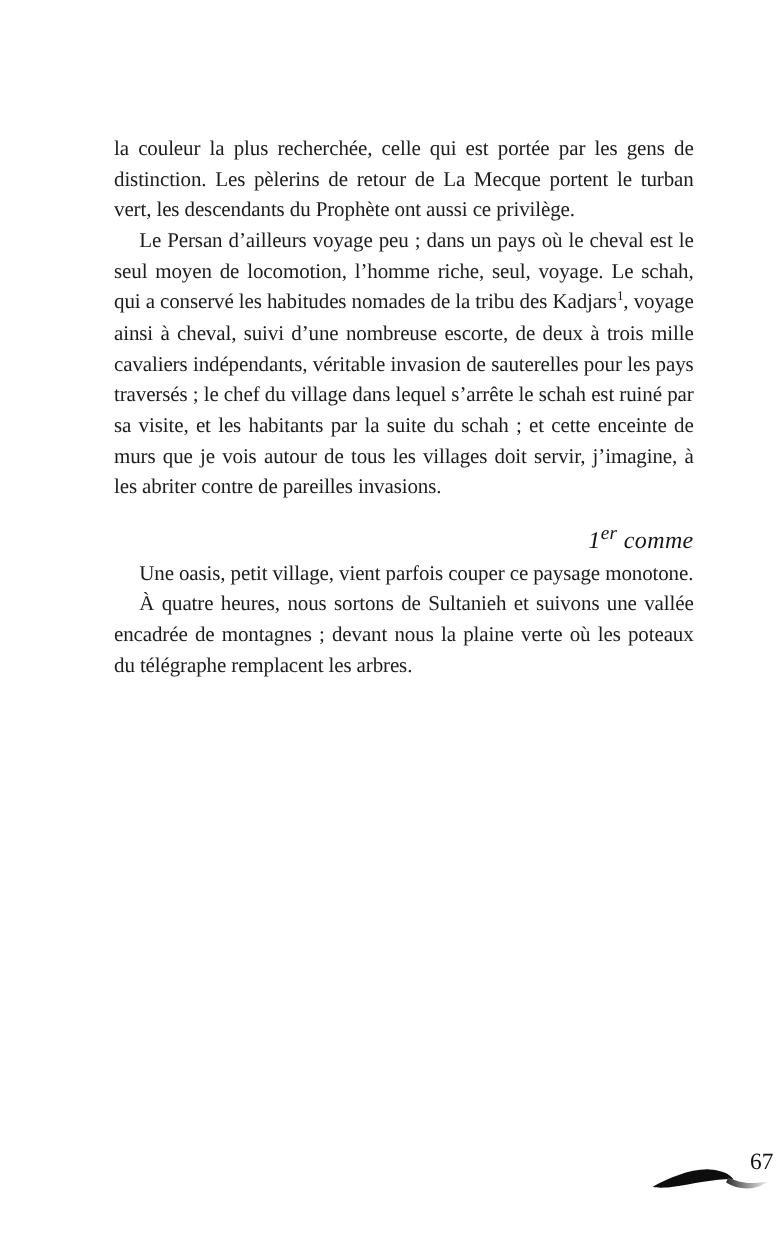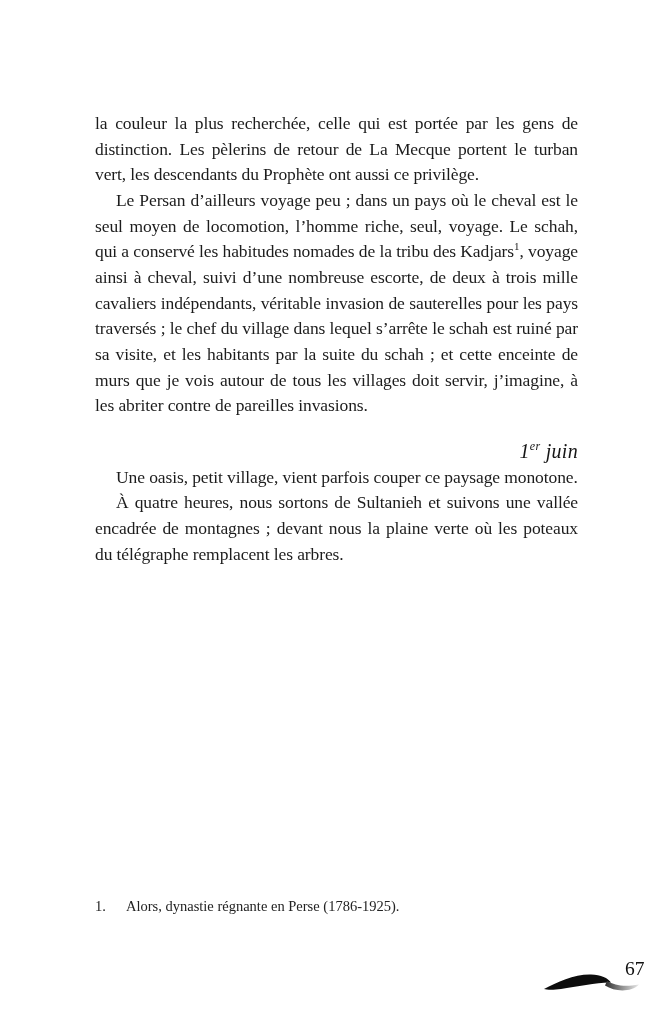--- a/index.html
+++ b/index.html
@@ -32,21 +32,21 @@
   }
   .date-line {
     margin-top: 20px;
     text-align: right;
     font-style: italic;
     font-size: 20px;
     letter-spacing: 0.3px;
     color: #161616;
   }
   .date-line sup {
-    font-size: 12px;
+    font-size: 16px;
     line-height: 0;
   }
   .footnote {
     position: absolute;
     left: 95px; top: 897px; width: 483px;
     font-size: 14.5px;
     line-height: 18px;
     color: #222222;
   }
   .fn-num { display: inline-block; width: 31px; }
@@ -67,29 +67,26 @@
 </style>
 </head>
 <body>
 
 <div class="page">
 
   <main class="text-col">
     <p class="para">la couleur la plus recherchée, celle qui est portée par les gens de distinction. Les pèlerins de retour de La Mecque portent le turban vert, les descendants du Prophète ont aussi ce privilège.</p>
     <p class="para indent"><span>Le Persan d’ailleurs voyage peu ; dans un pays où le cheval est le seul moyen de locomotion, l’homme riche, seul, voyage. Le schah, qui a conservé les habitudes nomades de la tribu des Kadjars</span><sup class="noteref">1</sup><span>, voyage ainsi à cheval, suivi d’une nombreuse escorte, de deux à trois mille cavaliers indépendants, véritable invasion de sauterelles pour les pays traversés ; le chef du village dans lequel s’arrête le schah est ruiné par sa visite, et les habitants par la suite du schah ; et cette enceinte de murs que je vois autour de tous les villages doit servir, j’imagine, à les abriter contre de pareilles invasions.</span></p>
 
-    <div class="date-line"><span>1</span><sup>er</sup><span> juin</span></div>
+    <div class="date-line"><span>1</span><sup>er</sup><span> comme</span></div>
 
     <p class="para indent">Une oasis, petit village, vient parfois couper ce paysage monotone.</p>
     <p class="para indent">À quatre heures, nous sortons de Sultanieh et suivons une vallée encadrée de montagnes ; devant nous la plaine verte où les poteaux du télégraphe remplacent les arbres.</p>
   </main>
 
-  <div class="footnote">
-    <span class="fn-num">1.</span><span class="fn-text">Alors, dynastie régnante en Perse (1786-1925).</span>
-  </div>
 
   <svg class="swash" viewBox="0 0 97 27" xmlns="http://www.w3.org/2000/svg" aria-hidden="true">
     <defs>
       <linearGradient id="tailGrad" x1="0" y1="0" x2="1" y2="0">
         <stop offset="0" stop-color="#2e2e2e"></stop>
         <stop offset="0.5" stop-color="#8f8f8f"></stop>
         <stop offset="1" stop-color="#eaeaea"></stop>
       </linearGradient>
     </defs>
     <path d="M1,20 C14,13 32,5 48,5.5 C58,6 65,9 68,13.5 C56,13 34,17.5 18,20 C11,21 4,21 1,20 Z" fill="#0d0d0d"></path>

